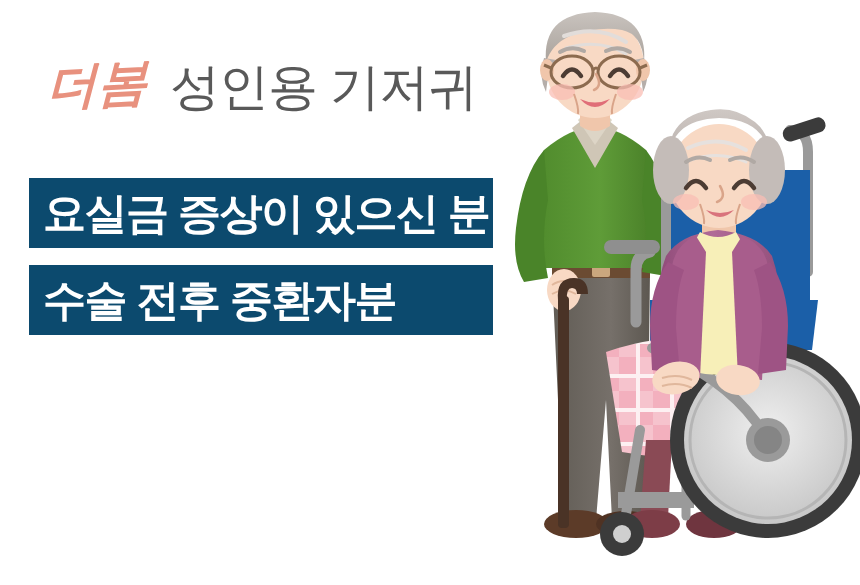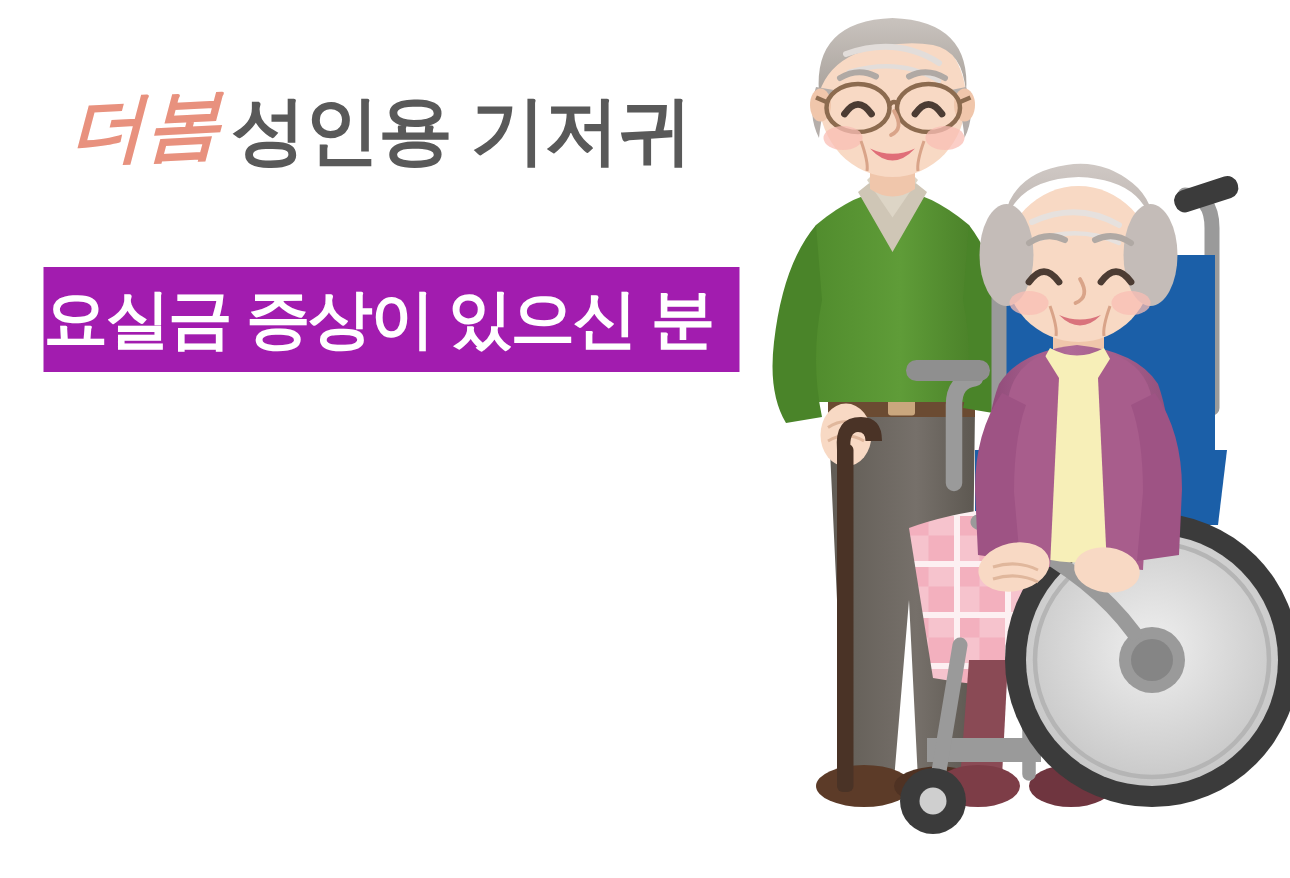--- a/index.html
+++ b/index.html
@@ -33,42 +33,43 @@
     font-weight: 700;
     font-style: italic;
     color: #e8917e;
     letter-spacing: 1px;
     transform: rotate(-3deg) skewX(-4deg);
     transform-origin: left bottom;
     line-height: 1;
   }
   .headline-title {
     font-size: 50px;
-    font-weight: 700;
+    font-weight: 400;
     color: #595959;
     letter-spacing: -1px;
     line-height: 1;
-    margin-left: 6px;
+    margin-left: 22px;
   }
 
   
   .benefit-list {
     position: absolute;
     left: 29px;
     top: 178px;
     width: 464px;
   }
   .benefit-row {
     width: 100%;
     height: 70px;
-    background: #a21caf;
+    background: #0c4a6e;
     margin-bottom: 17px;
     display: flex;
     align-items: center;
     box-sizing: border-box;
+    padding-left: 14px;
   }
   .benefit-row:last-child { margin-bottom: 0; }
   .benefit-text {
     color: #ffffff;
     font-size: 43px;
     font-weight: 700;
     letter-spacing: -1.5px;
     line-height: 1;
     white-space: nowrap;
   }
@@ -89,20 +90,23 @@
 <div id="banner-root">
 
   <div class="headline">
     <span class="brand-mark">더봄</span>
     <span class="headline-title">성인용 기저귀</span>
   </div>
 
   <div class="benefit-list">
     <div class="benefit-row">
       <span class="benefit-text">요실금 증상이 있으신 분</span>
+    </div>
+    <div class="benefit-row">
+      <span class="benefit-text">수술 전후 중환자분</span>
     </div>
   </div>
 
   <div class="illustration">
     <svg width="360" height="585" viewBox="0 0 360 585" xmlns="http://www.w3.org/2000/svg">
       <defs>
         <linearGradient id="gradSweater" x1="0" y1="0" x2="1" y2="0">
           <stop offset="0%" stop-color="#4f8a2c"></stop>
           <stop offset="55%" stop-color="#5f9c38"></stop>
           <stop offset="100%" stop-color="#497f28"></stop>

